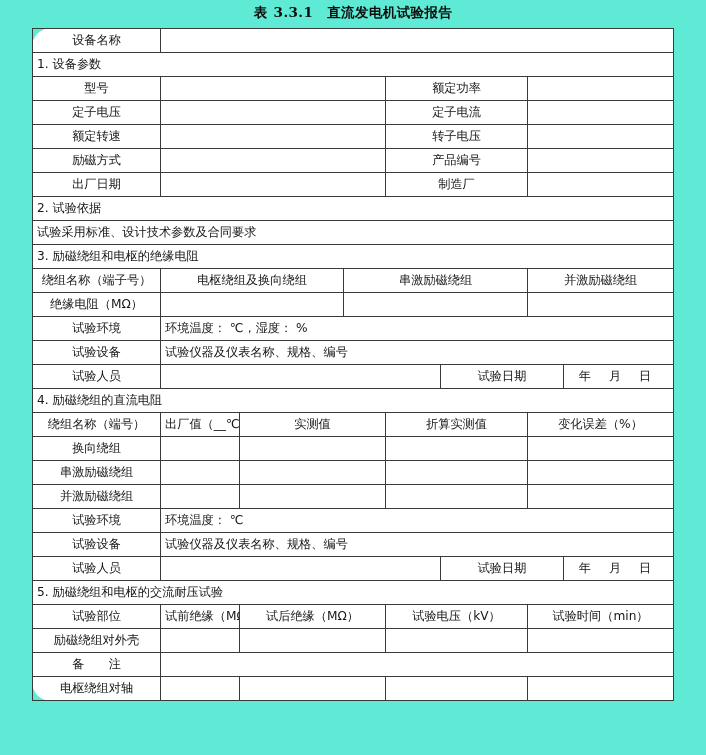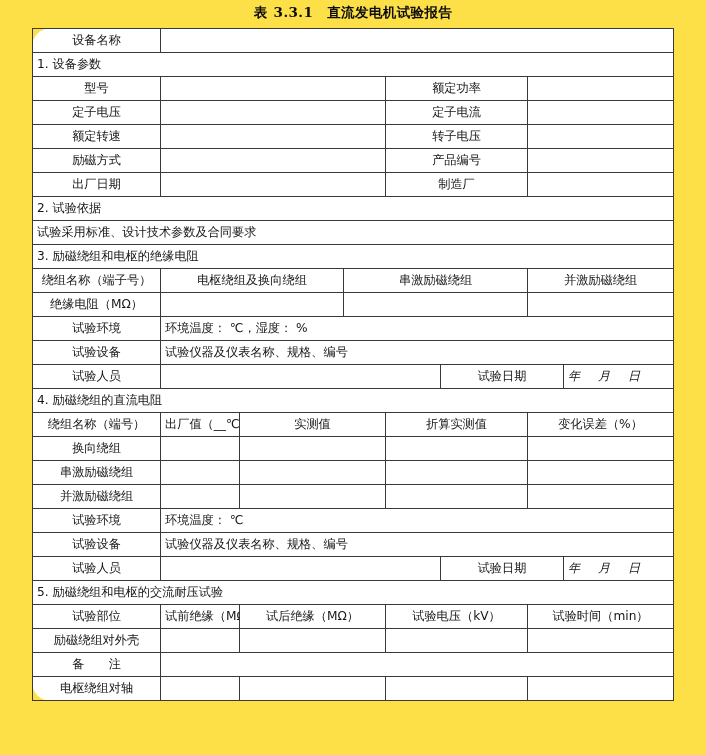--- a/index.html
+++ b/index.html
@@ -12,21 +12,21 @@
     height: 755px;
     font-family: "DejaVu Sans", "Liberation Sans", sans-serif;
     color: #1a1a1a;
     overflow: hidden;
     position: relative;
   }
   #page {
     position: relative;
     width: 706px;
     height: 755px;
-    background: #fde047;
+    background: #5eead4;
   }
   .doc-title {
     position: absolute;
     top: 4px;
     left: 0;
     width: 706px;
     text-align: center;
     font-size: 13.5px;
     font-weight: bold;
     letter-spacing: 0.4px;
@@ -52,21 +52,21 @@
     height: 23px;
     padding: 0 4px;
     font-size: 12.2px;
     line-height: 1.15;
     color: #151515;
     font-family: "DejaVu Sans", "Liberation Sans", sans-serif;
     vertical-align: middle;
     white-space: nowrap;
     overflow: hidden;
   }
-  .c { text-align: left; font-style: italic; }
+  .c { text-align: center; }
   .l { text-align: left; padding-left: 10px; }
   .lbl { text-align: center; font-size: 12.2px; }
   .sec { text-align: left; padding-left: 8px; font-size: 12.2px; }
   .blank { background: #ffffff; }
   .date-cell { letter-spacing: 7px; }
   .hdr { text-align: center; font-size: 12.2px; }
 </style>
 </head>
 <body>
 

